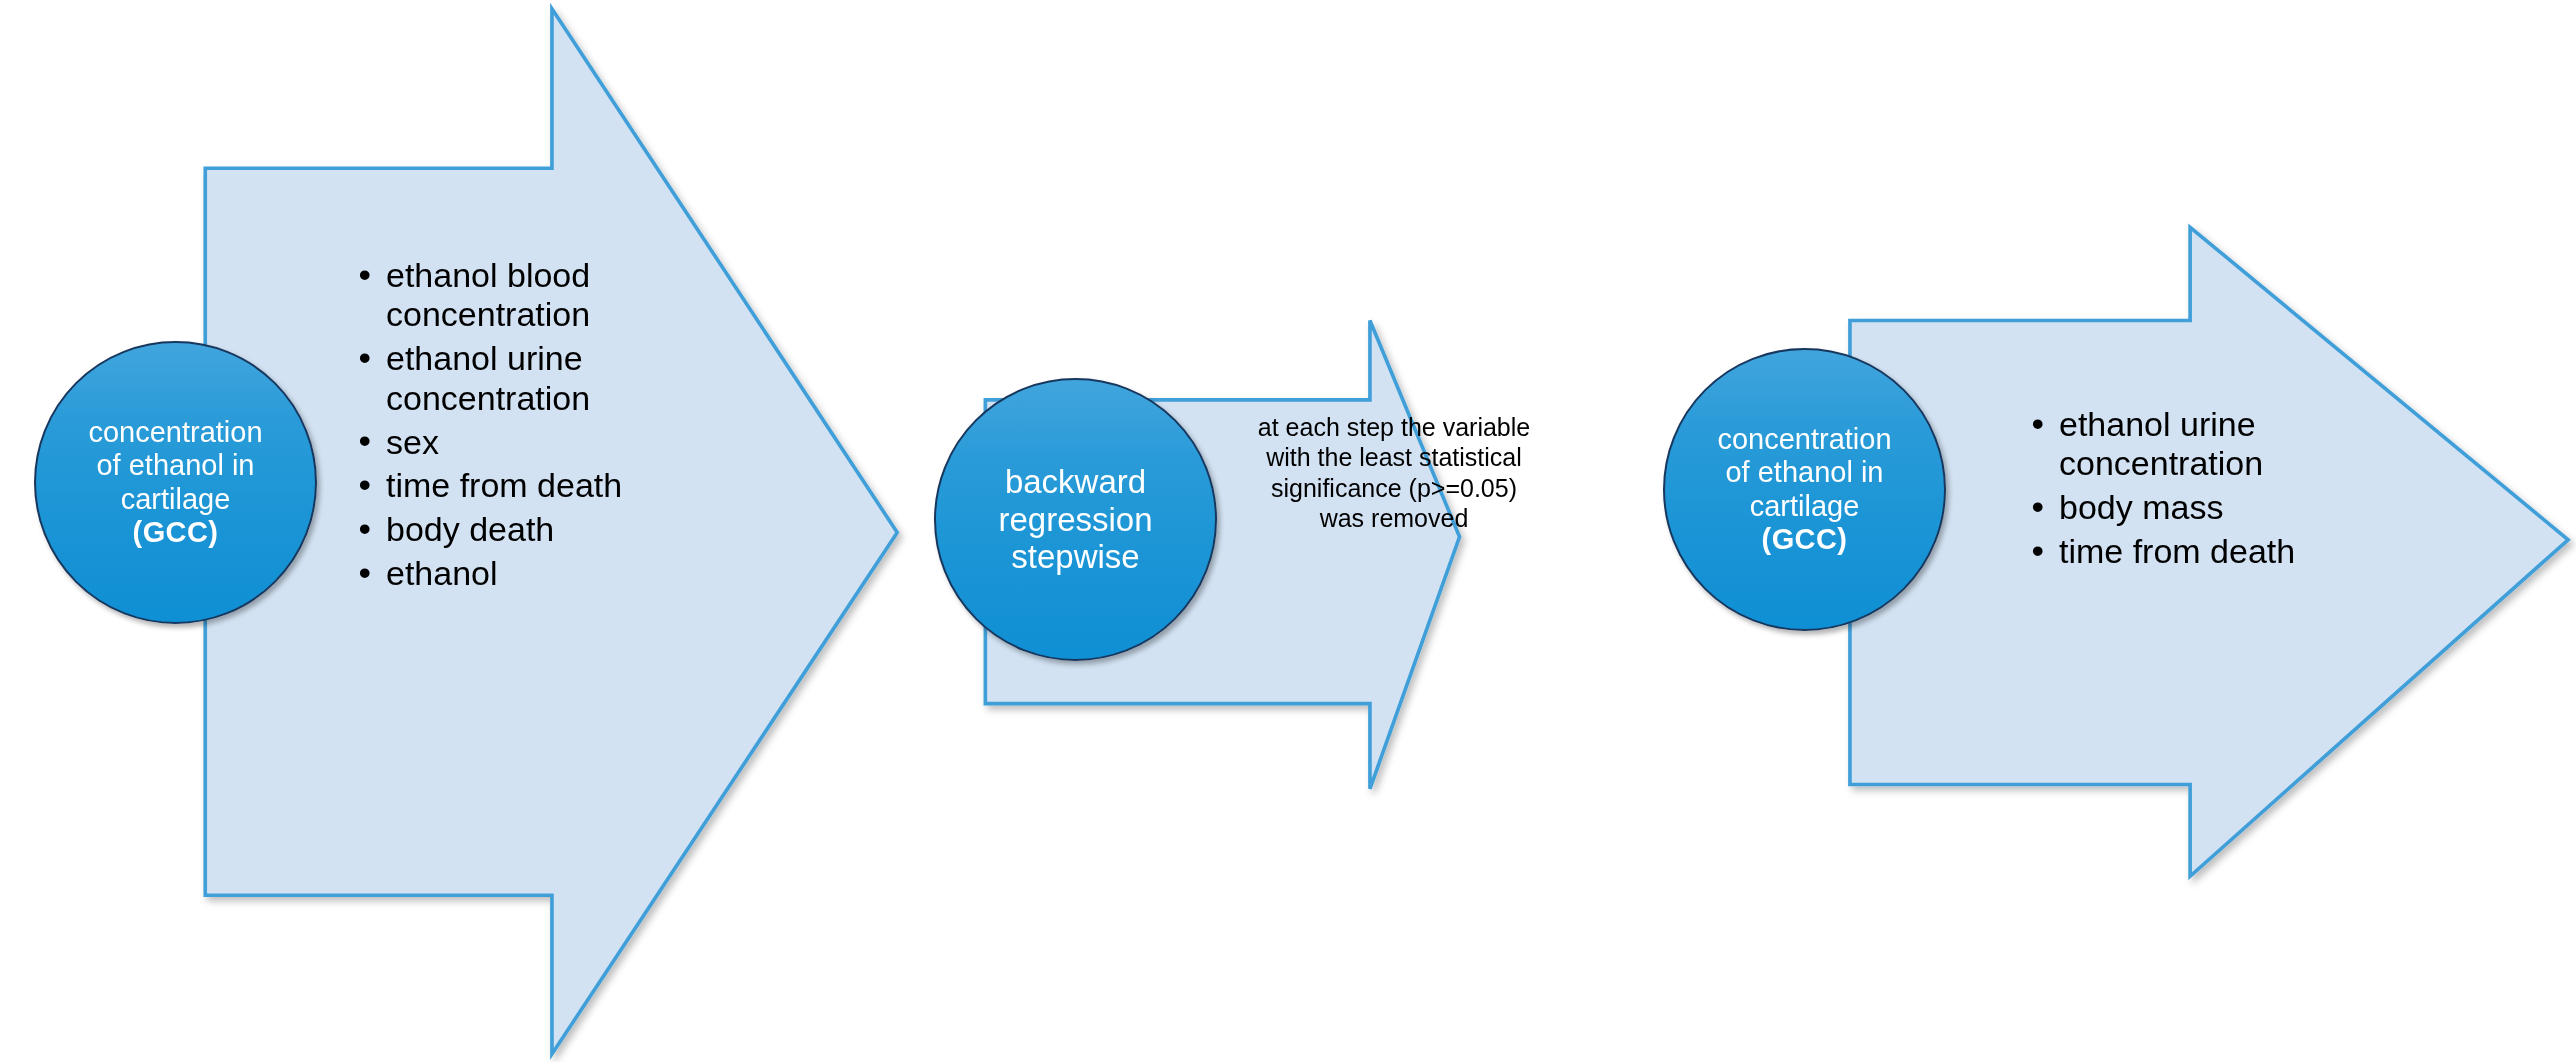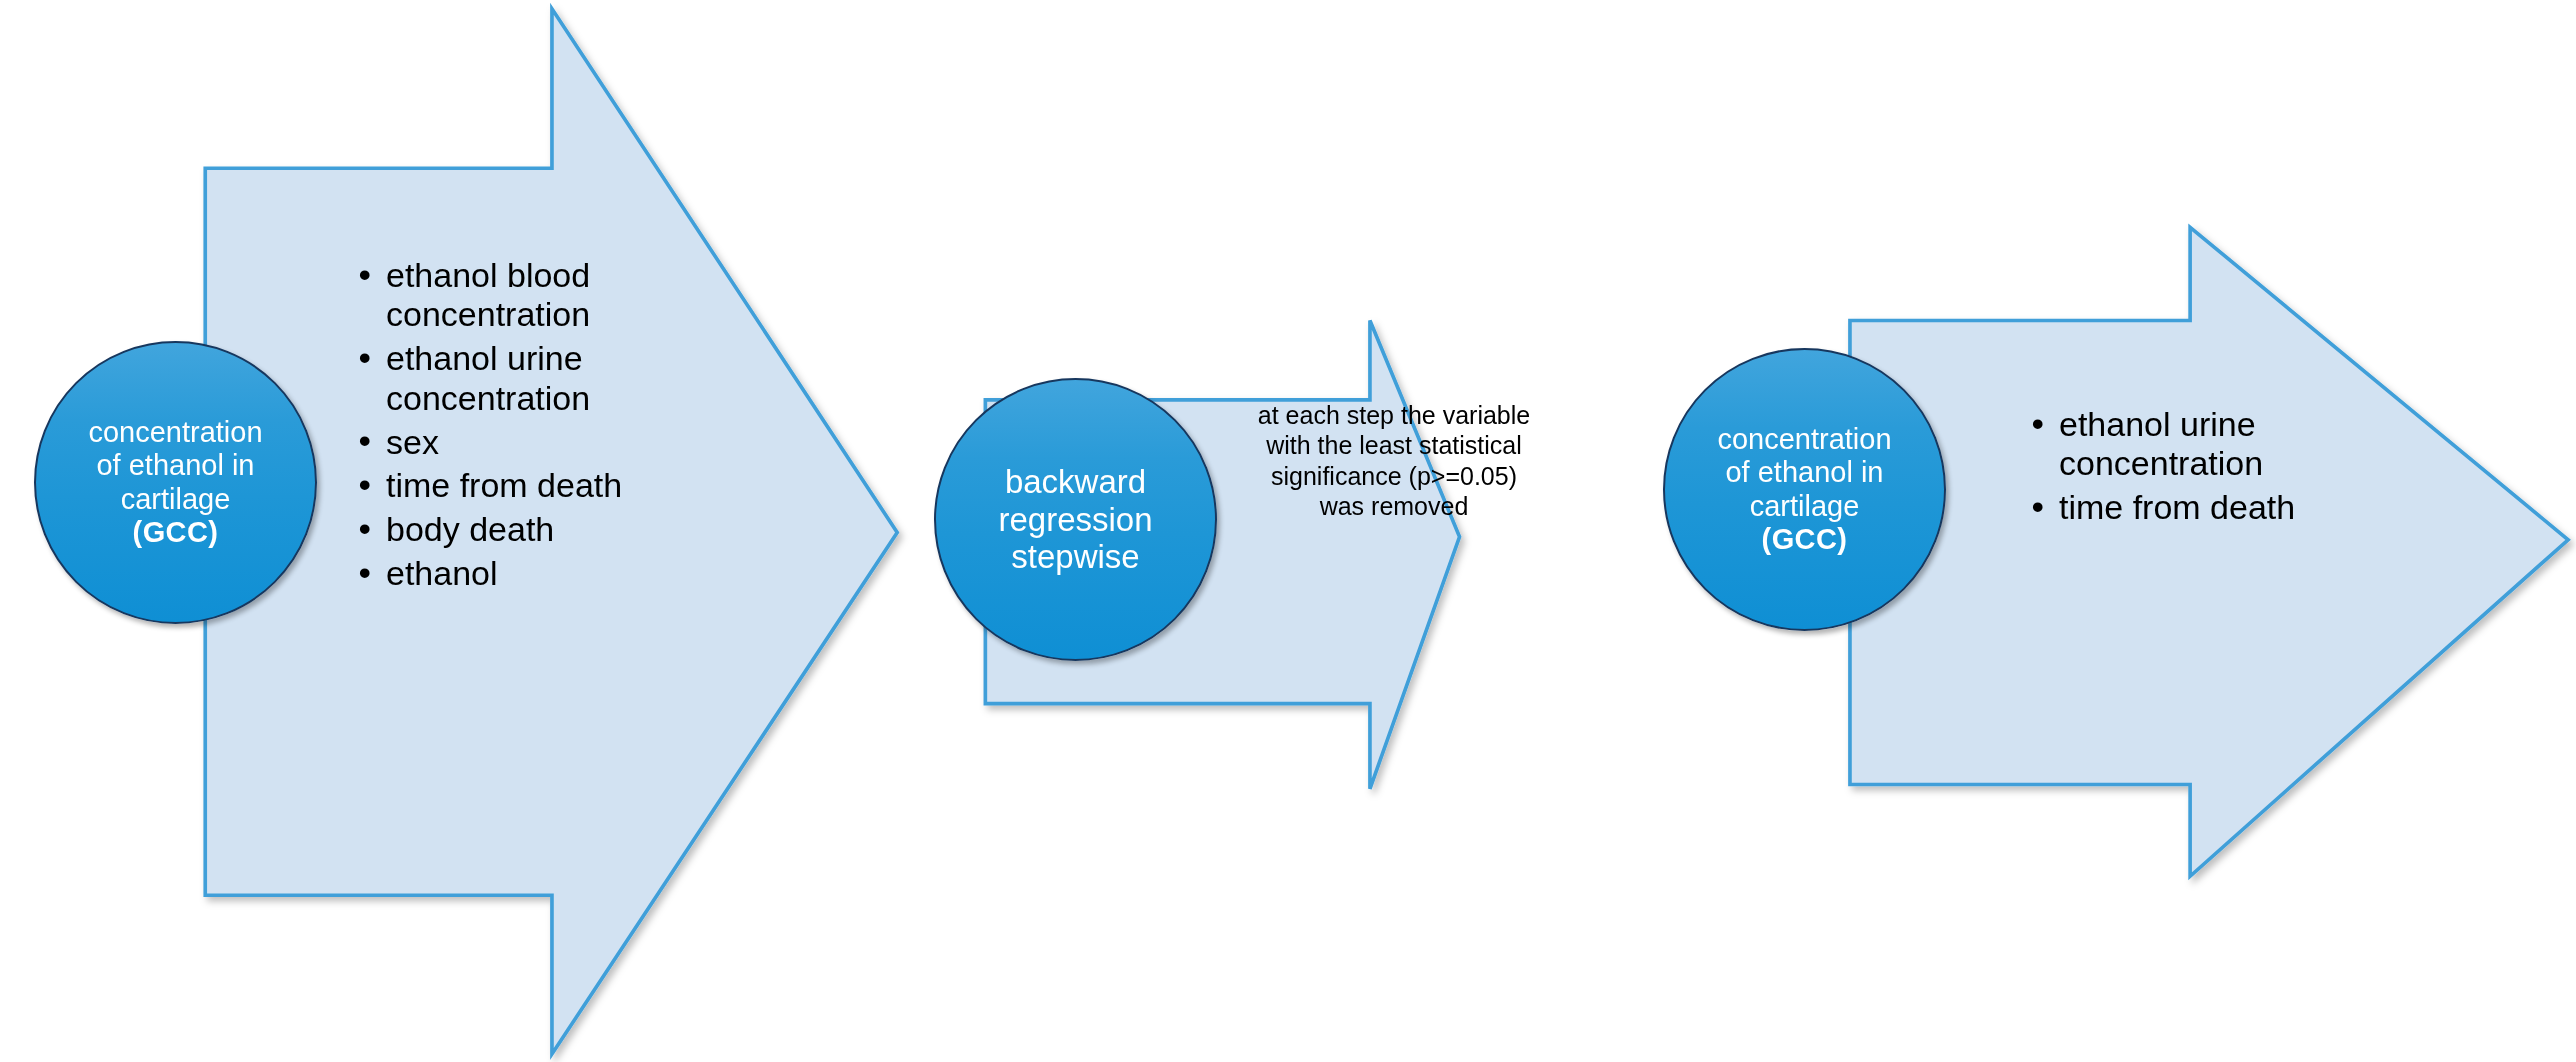--- a/index.html
+++ b/index.html
@@ -37,21 +37,21 @@
   .bullets li::before{
     content:"\2022";position:absolute;left:4.4px;top:-1.5px;font-size:1.05em;
   }
 
   #bullets-1{left:354px;top:256px;width:306px;font-size:34px;}
   #bullets-1 li{margin-bottom:4.4px;}
   #bullets-3{left:2027px;top:405px;width:313px;font-size:34px;}
   #bullets-3 li{margin-bottom:4.4px;}
 
   #arrow-note{
-    position:absolute;left:1252px;top:400px;width:284px;
+    position:absolute;left:1252px;top:412px;width:284px;
     font-size:25px;line-height:1.21;text-align:center;color:#000000;z-index:4;
   }
 </style>
 </head>
 <body>
 
 <div id="stage">
 
   <svg class="arrows" viewBox="0 0 3535 1458">
     <defs>
@@ -102,18 +102,19 @@
       <span class="ln">concentration</span>
       <span class="ln">of ethanol in</span>
       <span class="ln">cartilage</span>
       <span class="ln bold">(GCC)</span>
     </div>
   </div>
 
   <div class="bullets" id="bullets-3">
     <ul>
       <li>ethanol urine concentration</li>
+      <li>body mass</li>
       <li>time from death</li>
     </ul>
   </div>
 
 </div>
 
 
 </body></html>

